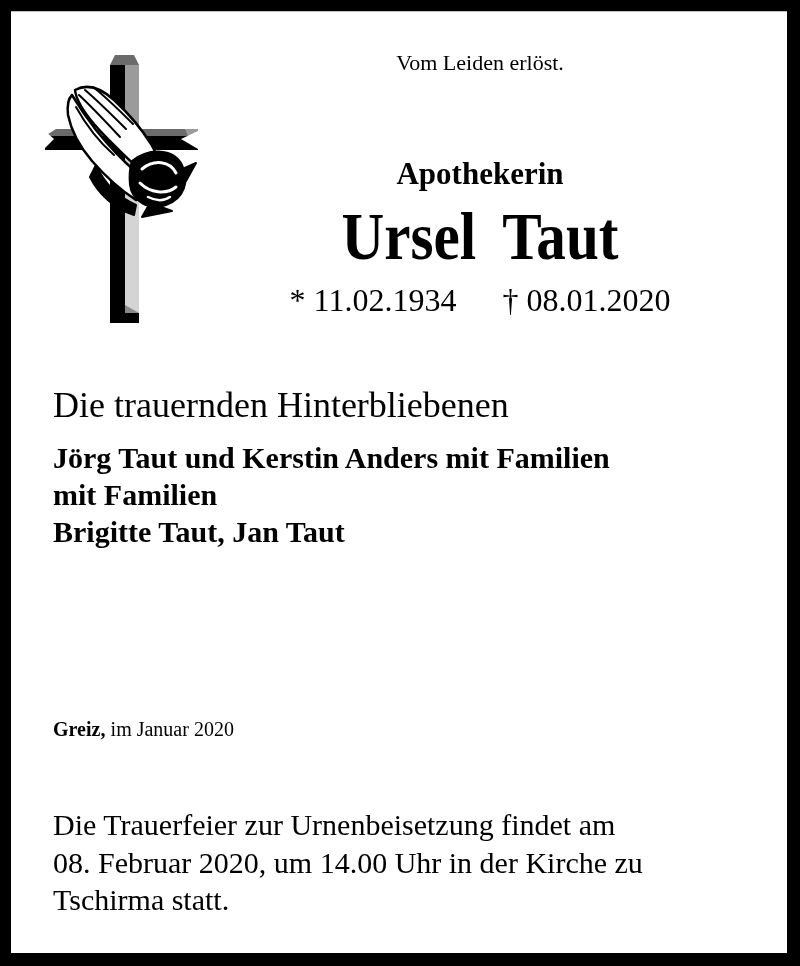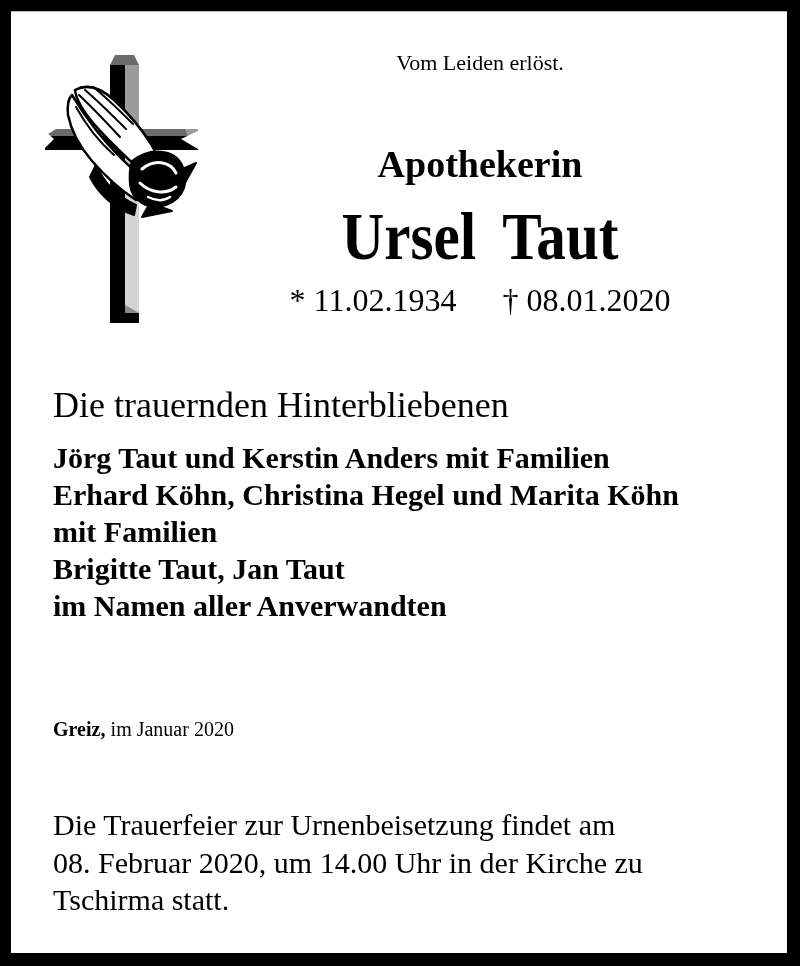--- a/index.html
+++ b/index.html
@@ -25,21 +25,21 @@
     background: #bdbdbd;
   }
 
   
   .artwork { left: 38px; top: 45px; width: 165px; height: 290px; }
   .artwork svg { display: block; width: 100%; height: 100%; }
 
   
   .center-line { left: 160px; width: 640px; text-align: center; white-space: nowrap; }
   .epitaph    { top: 50px;  font-size: 22px; }
-  .profession { top: 142px; font-size: 38px; font-weight: bold; }
+  .profession { top: 156px; font-size: 31px; font-weight: bold; }
   .deceased-name {
     top: 202px; font-size: 68px; font-weight: bold; line-height: 1;
     transform: scaleX(0.87); transform-origin: 50% 50%;
   }
   .deceased-name .last { margin-left: 30px; }
   .dates { top: 282px; font-size: 32px; }
   .dates .death { margin-left: 46px; }
 
   
   .mourners-intro { left: 53px; top: 384px; font-size: 36px; white-space: nowrap; }
@@ -106,24 +106,22 @@
 </div>
 
 <div class="abs center-line dates">
   <span class="birth">* 11.02.1934</span><span class="death">† 08.01.2020</span>
 </div>
 
 <div class="abs mourners-intro">Die trauernden Hinterbliebenen</div>
 
 <div class="abs mourners-lines">
   <div>Jörg Taut und Kerstin Anders mit Familien</div>
-  <div>Erhard Köhn, Christina Hegel und Marita Köhn</div>
   <div>mit Familien</div>
   <div>Brigitte Taut, Jan Taut</div>
-  <div>im Namen aller Anverwandten</div>
 </div>
 
 <div class="abs dateline">
   <span class="place">Greiz,</span><span class="rest">im Januar 2020</span>
 </div>
 
 <div class="abs funeral">
   <div>Die Trauerfeier zur Urnenbeisetzung findet am</div>
   <div>08. Februar 2020, um 14.00 Uhr in der Kirche zu</div>
   <div>Tschirma statt.</div>

